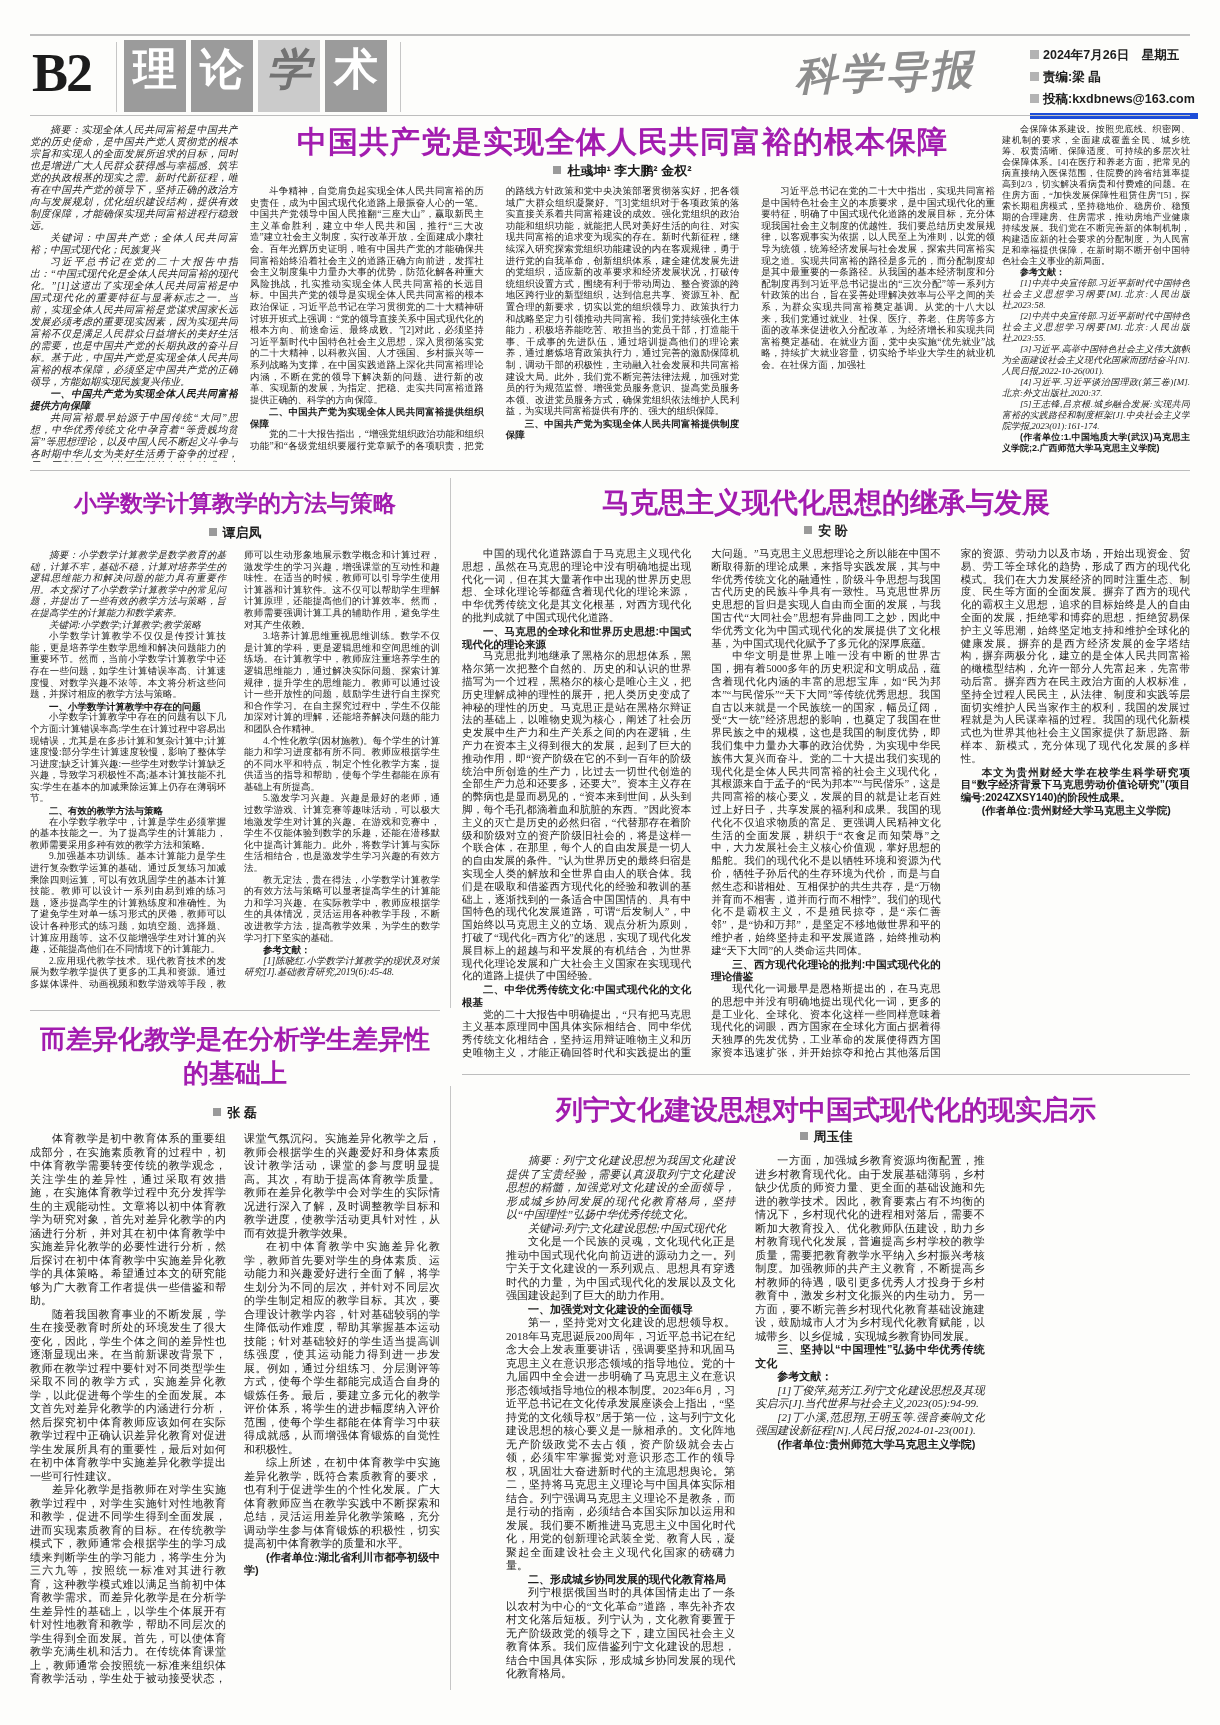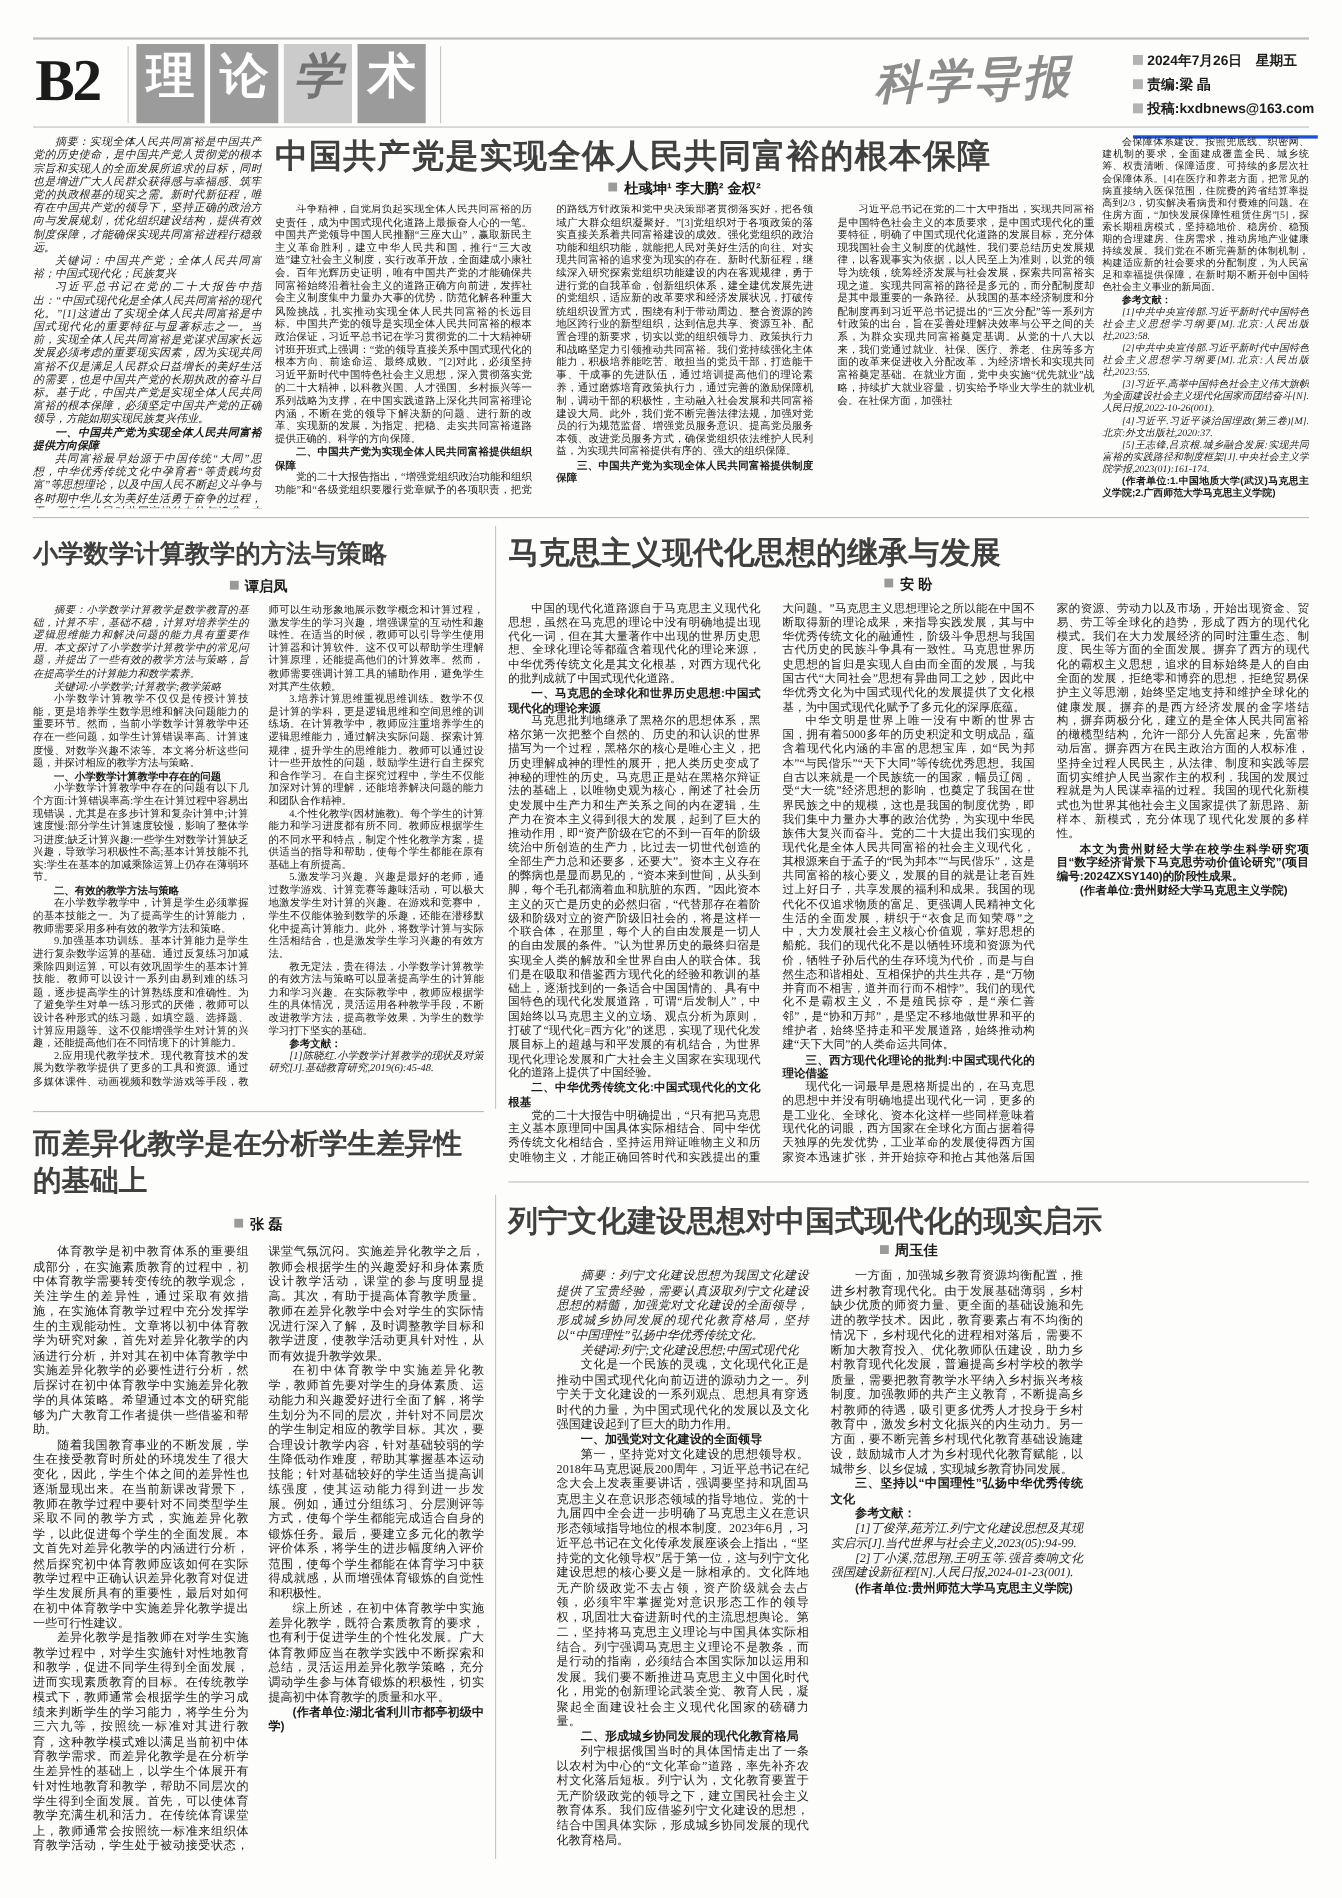--- a/index.html
+++ b/index.html
@@ -10,31 +10,31 @@
   .vrule{position:absolute;background:#c6c6c6;width:1px;}
   
   .pageno{left:32px;top:42px;font:bold 54px "Liberation Serif",serif;letter-spacing:-2px;}
   .secboxes{left:124px;top:40px;display:flex;gap:5px;}
   .secbox{width:62px;height:72px;background:#9b9b9b;color:#fff;text-align:center;line-height:72px;
           font:bold 44px "Liberation Sans",sans-serif;}
   .secbox.alt{background:#cbcbcb;color:#737373;font-family:"DejaVu Serif",serif;font-style:italic;}
   .masthead{left:795px;top:44px;width:230px;font:bold italic 42px "DejaVu Serif",serif;
             color:#8d8d8d;letter-spacing:3px;transform:rotate(-2deg);}
   .pubinfo{left:1030px;top:44px;width:168px;font:bold 12.5px "Liberation Sans",sans-serif;line-height:22px;
-           border-bottom:3px solid #1d4ed8;padding-bottom:13px;}
+           border-bottom:6px solid #1d4ed8;padding-bottom:3px;}
   .sq{display:inline-block;width:9px;height:9px;background:#b3b3b3;margin-right:4px;}
   .blsq{display:inline-block;width:8px;height:8px;background:#9a9a9a;margin-right:6px;vertical-align:1px;}
   
   .body-block{position:absolute;overflow:hidden;column-fill:auto;text-align:justify;}
   p{margin:0;text-indent:2em;text-align:justify;}
   .h{font-weight:bold;font-family:"Liberation Sans",sans-serif;}
   .kai{font-style:italic;}
   .ref{font-style:italic;}
   .affil,.note{font-weight:bold;font-family:"Liberation Sans",sans-serif;}
-  .title{position:absolute;font-family:"Liberation Sans",sans-serif;font-weight:bold;color:#404040;}
+  .title{position:absolute;text-align:center;font-family:"Liberation Sans",sans-serif;font-weight:bold;color:#a21caf;}
   .byline{position:absolute;text-align:center;font:bold 13px "Liberation Sans",sans-serif;}
   .m-col1{left:30px;top:124px;width:208px;height:338px;font-size:10px;line-height:12px;}
   .m-body{left:250px;top:186px;width:745px;height:276px;column-count:3;column-gap:22px;
           font-size:9.5px;line-height:11.6px;}
   .m-col5{left:1002px;top:124px;width:188px;height:338px;font-size:9px;line-height:11px;}
   .a2-body{left:30px;top:550px;width:410px;height:452px;column-count:2;column-gap:18px;
            font-size:9.5px;line-height:11.6px;}
   .a3-body{left:462px;top:548px;width:728px;height:516px;column-count:3;column-gap:20px;
            font-size:10.5px;line-height:12.8px;}
   .a4-body{left:30px;top:1132px;width:410px;height:558px;column-count:2;column-gap:18px;

